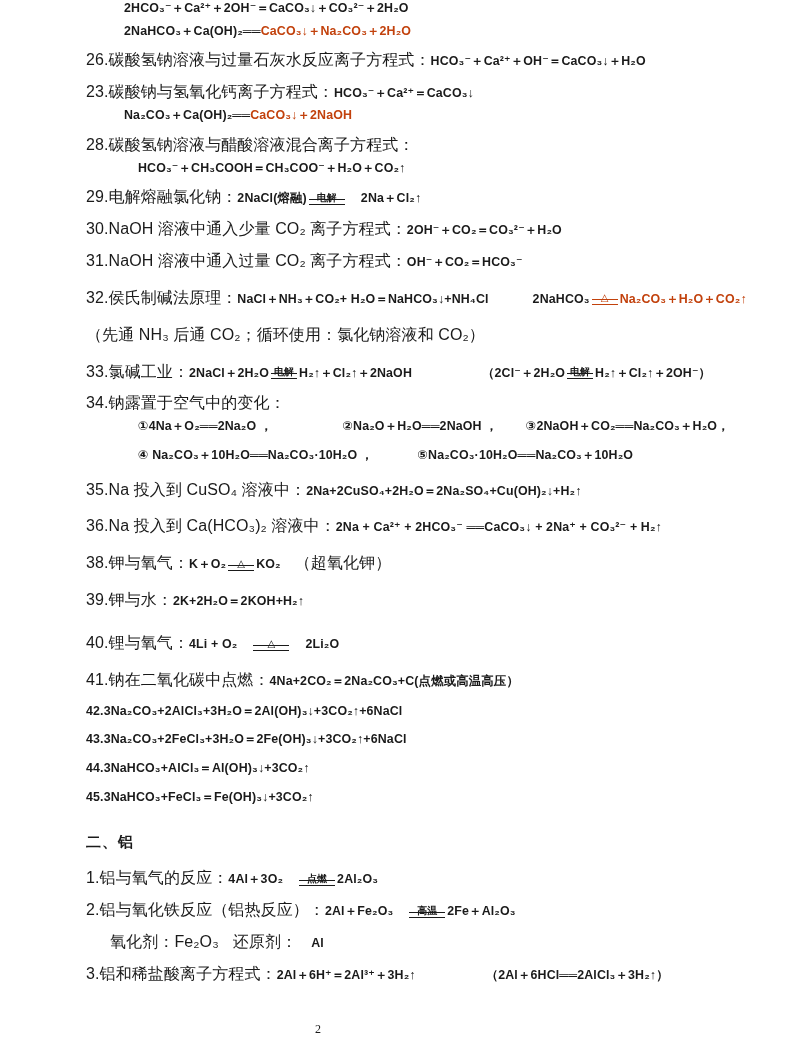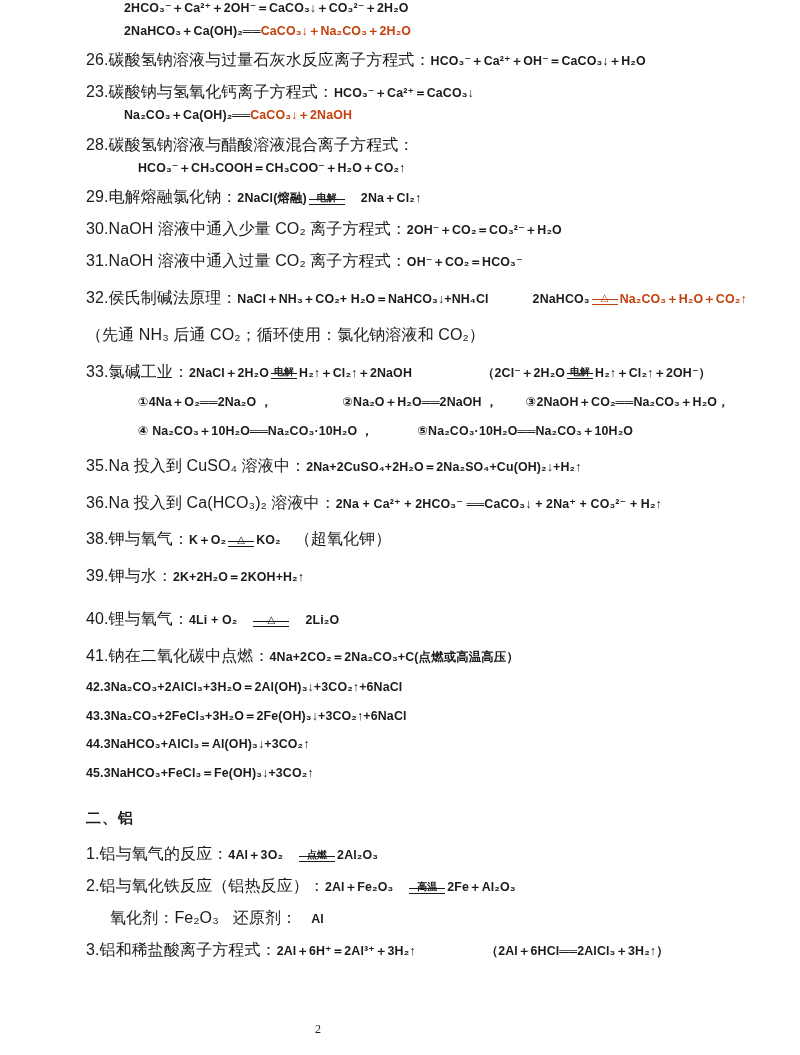--- a/index.html
+++ b/index.html
@@ -160,20 +160,23 @@
   </div>
 
   <div class="line gap-md">
     <span class="cn">（先通 NH₃ 后通 CO₂；循环使用：氯化钠溶液和 CO₂）</span>
   </div>
 
   <div class="line gap-sm">
     <span class="cn">33.氯碱工业：</span><span class="chem">2NaCl＋2H₂O</span><span class="cond narrow"><span class="cond-label">电解</span><span class="cond-rule"></span></span><span class="chem">H₂↑＋Cl₂↑＋2NaOH</span><span class="spc-xl"></span><span class="chem">（2Cl⁻＋2H₂O</span><span class="cond narrow"><span class="cond-label">电解</span><span class="cond-rule"></span></span><span class="chem">H₂↑＋Cl₂↑＋2OH⁻）</span>
   </div>
 
+  <div class="line tight">
+    <span class="cn">34.钠露置于空气中的变化：</span>
+  </div>
 
   <div class="line indent2 gap-sm">
     <span class="chem">①4Na＋O₂══2Na₂O ，</span><span class="spc-xl"></span><span class="chem">②Na₂O＋H₂O══2NaOH ，</span><span class="spc"></span><span class="spc"></span><span class="chem">③2NaOH＋CO₂══Na₂CO₃＋H₂O，</span>
   </div>
 
   <div class="line indent2 gap-md">
     <span class="chem">④ Na₂CO₃＋10H₂O══Na₂CO₃·10H₂O ，</span><span class="spc-lg"></span><span class="chem">⑤Na₂CO₃·10H₂O══Na₂CO₃＋10H₂O</span>
   </div>
 
   <div class="line gap-md">

